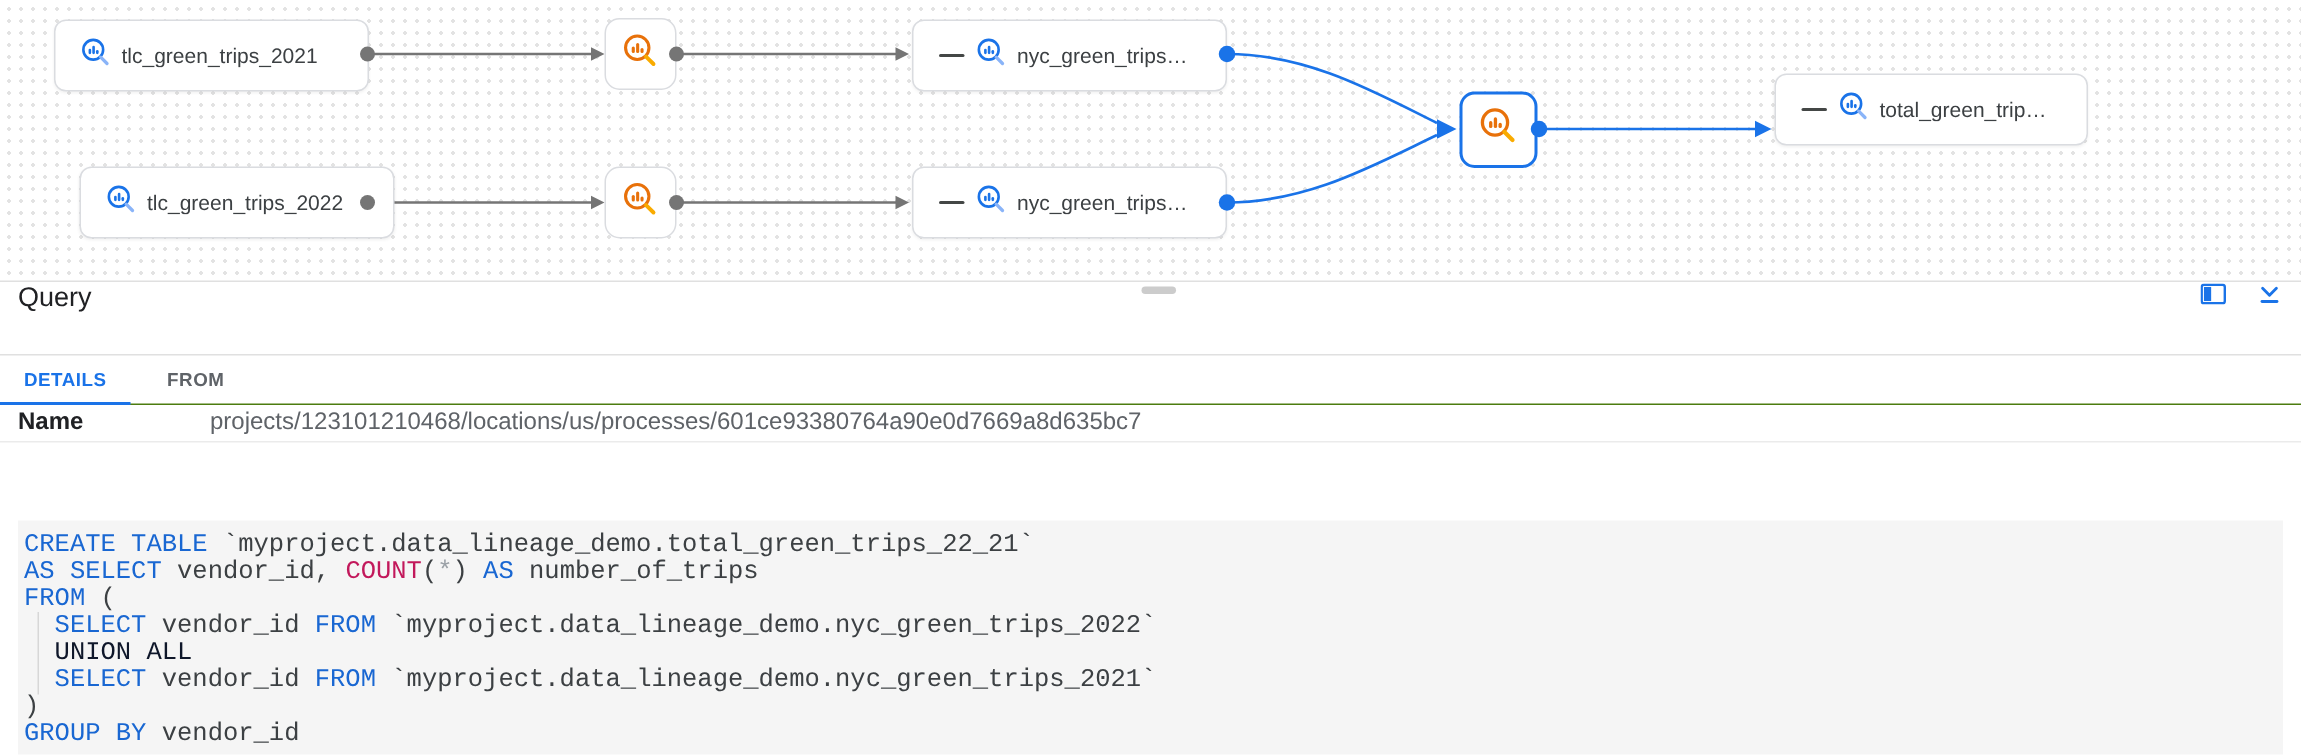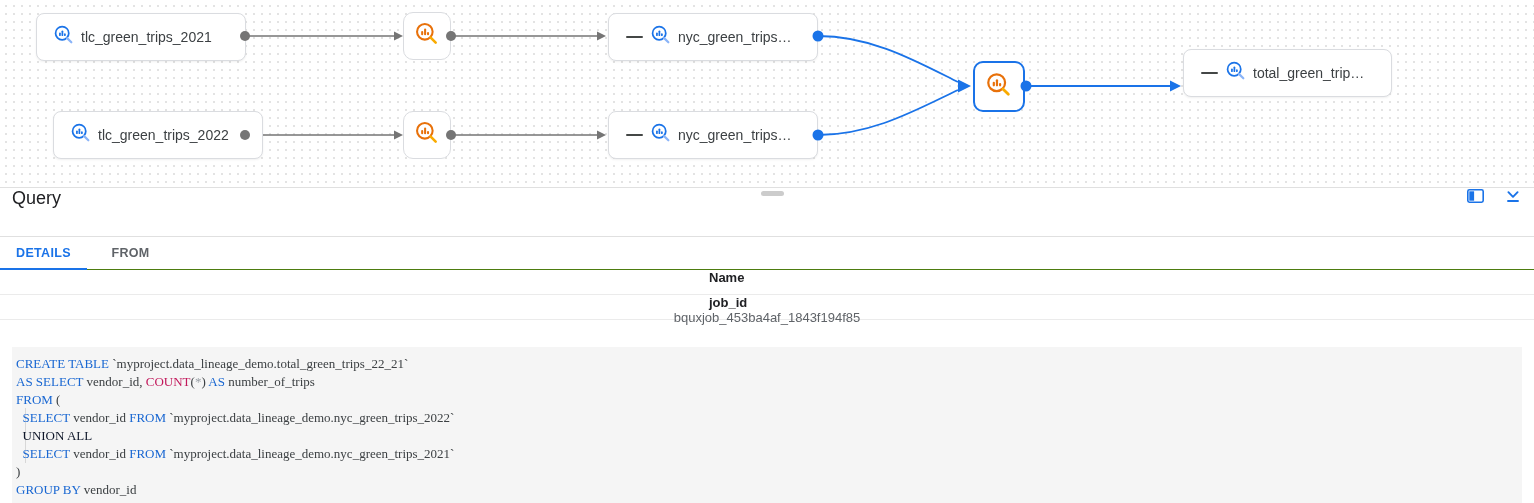--- a/index.html
+++ b/index.html
@@ -100,35 +100,34 @@
   .tab.active::after {
     content: ""; position: absolute; left: 0; right: 0; bottom: -1px;
     height: 2px; background: #1A73E8;
   }
 
   .kv-table { width: 100%; }
   .kv-row {
     display: flex; align-items: center;
     height: 25px;
     border-bottom: 1px solid #EBEBEB;
-    font-size: 13px;
-    flex-direction: column;
+    font-size: 16px;
   }
   .kv-label { width: 140px; padding-left: 12px; font-weight: 700; color: #202124; flex: 0 0 auto; }
   .kv-value { color: #5F6368; }
 
   .sql-block {
     position: absolute; top: 159px; left: 12px;
     width: 1510px; height: 170px;
     background: #F5F5F5;
     padding: 8px 4px;
   }
   .sql-code {
-    font-family: Liberation Serif, serif;
-    font-size: 13px; line-height: 18px;
+    font-family: Liberation Mono, monospace;
+    font-size: 17px; line-height: 18px;
     white-space: pre; color: #3C4043;
     position: relative; z-index: 1;
   }
   .indent-guide {
     position: absolute; left: 13px; top: 61px;
     width: 1px; height: 55px; background: #D7D7D7; z-index: 0;
   }
   .t-kw { color: #1967D2; }
   .t-fn { color: #C2185B; margin-top: 28px; }
   .t-cm { color: #0f172a; }
@@ -303,24 +302,21 @@
   </div>
 
   <div class="tabbar">
     <div class="tab active">DETAILS</div>
     <div class="tab">FROM</div>
   </div>
 
   <div class="kv-table">
     <div class="kv-row">
       <span class="kv-label">Name</span>
-    </div>
-    <div class="kv-row">
-      <span class="kv-label">job_id</span>
-      <span class="kv-value">bquxjob_453ba4af_1843f194f85</span>
+      <span class="kv-value">projects/123101210468/locations/us/processes/601ce93380764a90e0d7669a8d635bc7</span>
     </div>
   </div>
 
   <div class="sql-block">
     <div class="indent-guide"></div>
     <div class="sql-code"><div class="sql-line"><span class="t-kw">CREATE TABLE</span><span class="t-tx"> `myproject.data_lineage_demo.total_green_trips_22_21`</span></div><div class="sql-line"><span class="t-kw">AS SELECT</span><span class="t-tx"> vendor_id, </span><span class="t-fn">COUNT</span><span class="t-tx">(</span><span class="t-op">*</span><span class="t-tx">) </span><span class="t-kw">AS</span><span class="t-tx"> number_of_trips</span></div><div class="sql-line"><span class="t-kw">FROM</span><span class="t-tx"> (</span></div><div class="sql-line"><span class="t-tx">  </span><span class="t-kw">SELECT</span><span class="t-tx"> vendor_id </span><span class="t-kw">FROM</span><span class="t-tx"> `myproject.data_lineage_demo.nyc_green_trips_2022`</span></div><div class="sql-line"><span class="t-cm">  UNION ALL</span></div><div class="sql-line"><span class="t-tx">  </span><span class="t-kw">SELECT</span><span class="t-tx"> vendor_id </span><span class="t-kw">FROM</span><span class="t-tx"> `myproject.data_lineage_demo.nyc_green_trips_2021`</span></div><div class="sql-line"><span class="t-tx">)</span></div><div class="sql-line"><span class="t-kw">GROUP BY</span><span class="t-tx"> vendor_id</span></div></div>
   </div>
 </div>
 
 </body></html>

